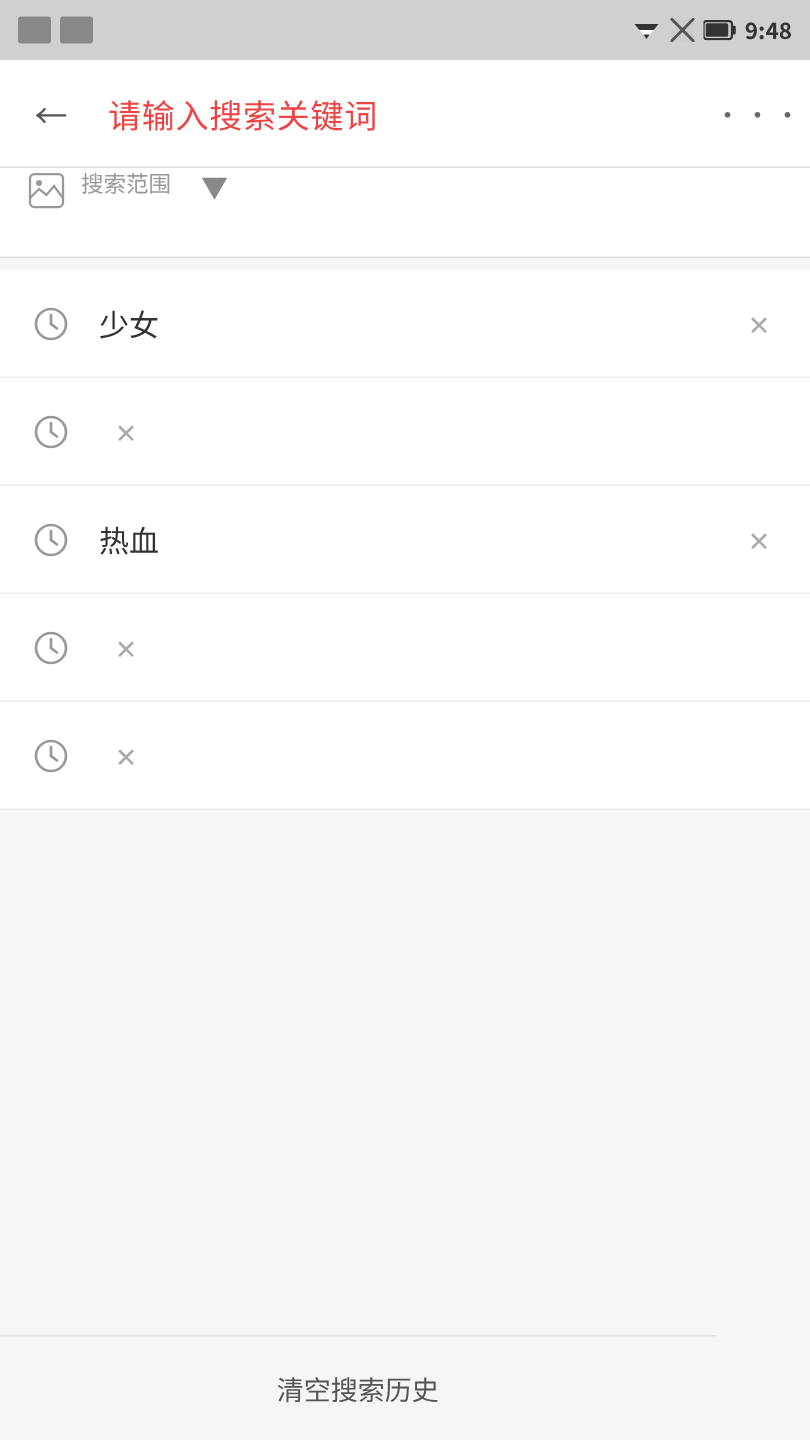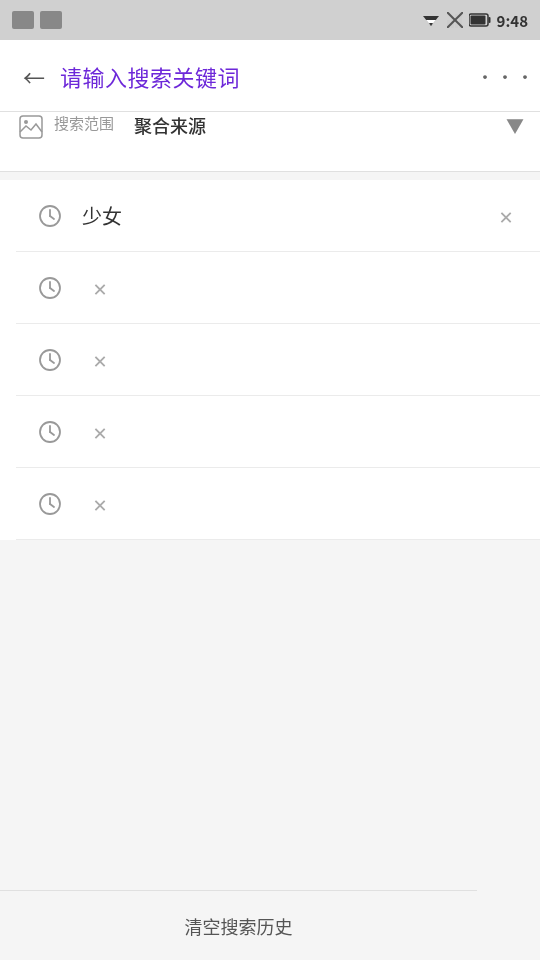--- a/index.html
+++ b/index.html
@@ -66,22 +66,23 @@
       margin-right: 8px;
       flex-shrink: 0;
     }
     .back-arrow {
       font-size: 22px;
       color: #555;
     }
     .search-input-area {
       flex: 1;
       font-size: 22px;
-      color: #6d28d9;
+      color: #ef4444;
       letter-spacing: 0.5px;
+      margin-left: 12px;
     }
     .more-btn {
       width: 36px;
       height: 36px;
       display: flex;
       align-items: center;
       justify-content: center;
       cursor: pointer;
       flex-shrink: 0;
     }
@@ -136,21 +137,20 @@
       margin-top: 8px;
     }
 
     .history-item {
       display: flex;
       align-items: center;
       height: 72px;
       padding: 0 16px;
       border-bottom: 1px solid #ebebeb;
       background: #fff;
-      margin-left: 16px;
     }
 
     .history-icon {
       width: 36px;
       height: 36px;
       display: flex;
       align-items: center;
       justify-content: center;
       flex-shrink: 0;
       margin-right: 14px;
@@ -249,21 +249,20 @@
 <div class="scope-row">
   <div class="scope-icon">
     <svg class="clock-svg" viewBox="0 0 26 26" fill="none">
 
       <rect x="2" y="2" width="22" height="22" rx="3" stroke="#999" stroke-width="1.5" fill="none"></rect>
       <polyline points="2,18 8,12 13,16 18,10 24,18" stroke="#999" stroke-width="1.5" fill="none"></polyline>
       <circle cx="8" cy="8" r="2" fill="#999"></circle>
     </svg>
   </div>
   <span class="scope-label">搜索范围</span>
-  <span class="scope-selected">聚合来源</span>
   <span class="dropdown-arrow">▼</span>
 </div>
 
 <div class="history-list" id="history-list">
 <div class="history-item">
       <div class="history-icon">
         <svg class="clock-svg" viewBox="0 0 26 26" fill="none">
           <circle cx="13" cy="13" r="10" stroke="#999" stroke-width="1.8" fill="none"></circle>
           <line x1="13" y1="7" x2="13" y2="13" stroke="#999" stroke-width="1.8" stroke-linecap="round"></line>
           <line x1="13" y1="13" x2="17" y2="16" stroke="#999" stroke-width="1.8" stroke-linecap="round"></line>
@@ -287,20 +286,21 @@
       </div>
     </div>
     <div class="history-item">
       <div class="history-icon">
         <svg class="clock-svg" viewBox="0 0 26 26" fill="none">
           <circle cx="13" cy="13" r="10" stroke="#999" stroke-width="1.8" fill="none"></circle>
           <line x1="13" y1="7" x2="13" y2="13" stroke="#999" stroke-width="1.8" stroke-linecap="round"></line>
           <line x1="13" y1="13" x2="17" y2="16" stroke="#999" stroke-width="1.8" stroke-linecap="round"></line>
         </svg>
       </div>
+      <span class="history-text">热血</span>
       <div class="delete-btn">
         <span class="delete-x">✕</span>
       </div>
     </div>
     <div class="history-item">
       <div class="history-icon">
         <svg class="clock-svg" viewBox="0 0 26 26" fill="none">
           <circle cx="13" cy="13" r="10" stroke="#999" stroke-width="1.8" fill="none"></circle>
           <line x1="13" y1="7" x2="13" y2="13" stroke="#999" stroke-width="1.8" stroke-linecap="round"></line>
           <line x1="13" y1="13" x2="17" y2="16" stroke="#999" stroke-width="1.8" stroke-linecap="round"></line>

